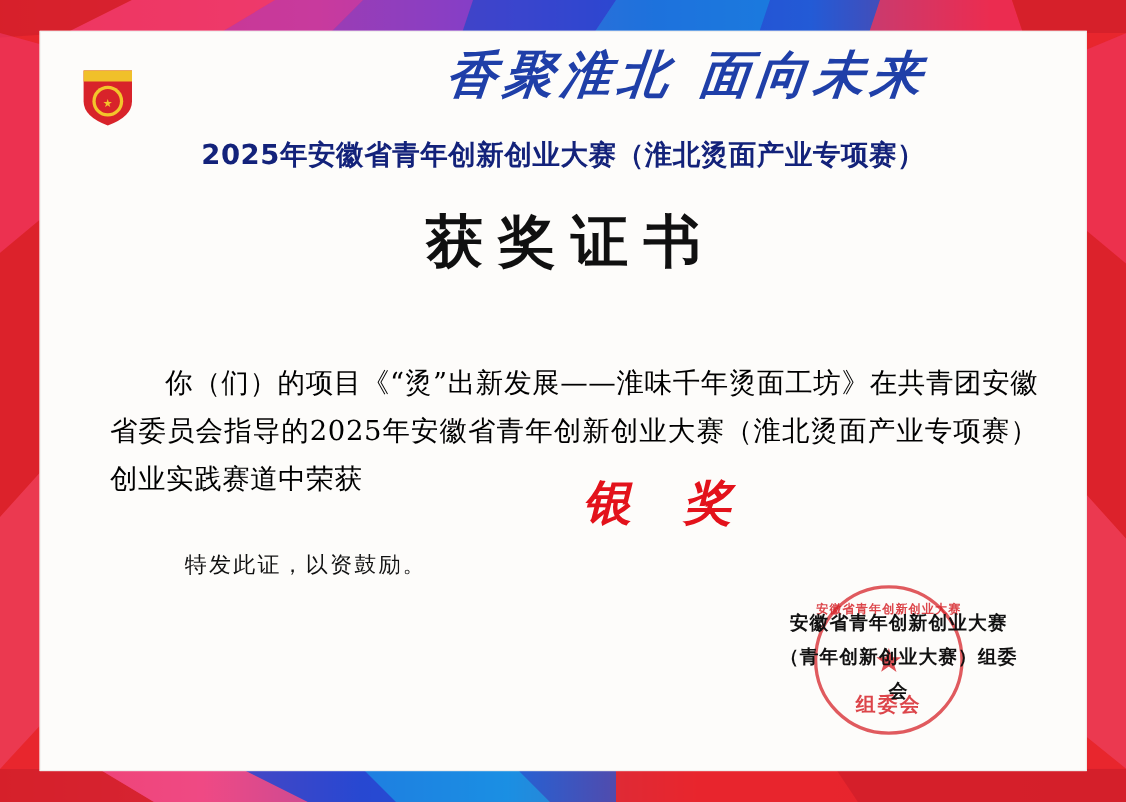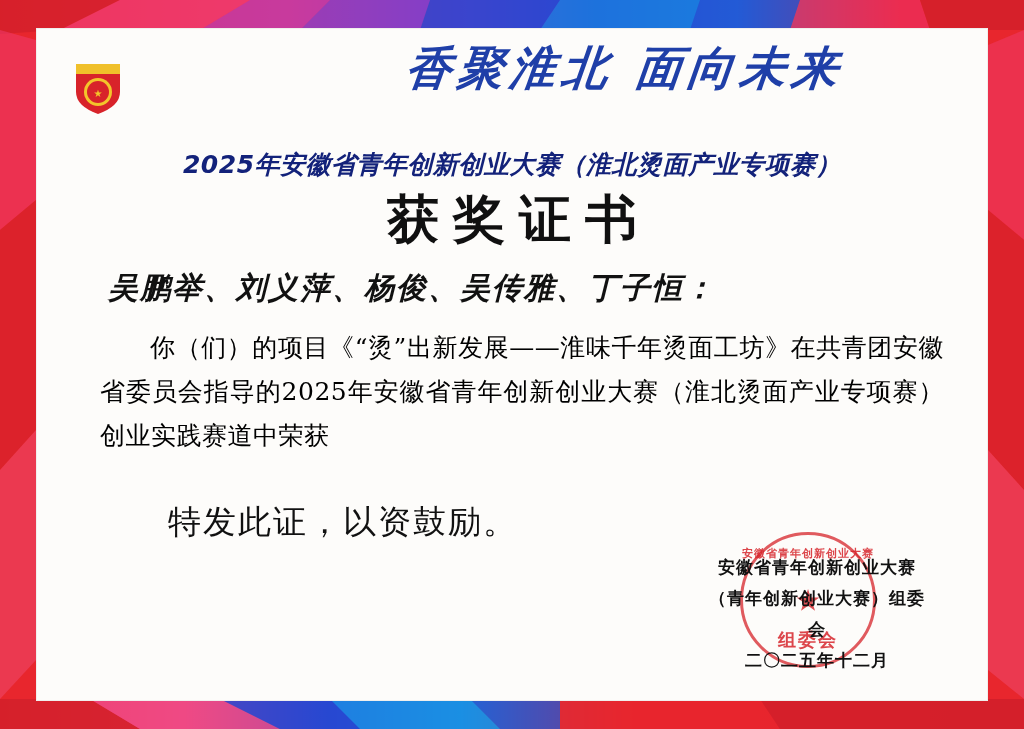--- a/index.html
+++ b/index.html
@@ -93,28 +93,27 @@
     white-space: nowrap;
     text-align: center;
     line-height: 60px;
     transform: skewX(-6deg);
   }
 
   .competition-line {
     position: absolute;
     left: 0;
     right: 0;
-    top: 120px;
+    top: 96px;
     text-align: center;
     font-family: "DejaVu Sans", sans-serif;
     font-size: 25px;
     font-weight: bold;
     color: #13227a;
     letter-spacing: 0.5px;
-    font-style: italic;
   }
 
   
   .cert-title {
     position: absolute;
     left: 0;
     right: 0;
     top: 185px;
     text-align: center;
     font-family: Liberation Mono, monospace;
@@ -177,21 +176,21 @@
     font-style: italic;
     color: #e3121b;
     letter-spacing: 16px;
   }
 
   .closing {
     position: absolute;
     left: 168px;
     top: 500px;
     font-family: "DejaVu Serif", serif;
-    font-size: 33px;
+    font-size: 20px;
     color: #111;
     letter-spacing: 2px;
   }
 
   
   .signature {
     position: absolute;
     right: 92px;
     top: 552px;
     width: 230px;
@@ -334,33 +333,35 @@
 
     <div class="slogan">
       <div class="slogan-text">香聚淮北  面向未来</div>
     </div>
 
     <div class="competition-line">2025年安徽省青年创新创业大赛（淮北烫面产业专项赛）</div>
   </div>
 
   <div class="cert-title">获奖证书</div>
 
-  <div class="recipients">吴鹏举、刘义萍、杨俊、吴传雅、丁子恒：</div>
 
   <div class="body-text">你（们）的项目《“烫”出新发展——淮味千年烫面工坊》在共青团安徽省委员会指导的2025年安徽省青年创新创业大赛（淮北烫面产业专项赛）创业实践赛道中荣获</div>
 
+  <div class="award-row">
+    <span class="award-prefix"></span>
+    <span class="award-name">银 奖</span>
+  </div>
 
   <div class="closing">特发此证，以资鼓励。</div>
 
   <div class="seal">
     <div class="seal-ring"></div>
     <div class="seal-arc">安徽省青年创新创业大赛</div>
     <div class="seal-star">★</div>
     <div class="seal-bottom">组委会</div>
   </div>
 
   <div class="signature">
     <div>安徽省青年创新创业大赛</div>
     <div>（青年创新创业大赛）组委会</div>
-    <div>二〇二五年十二月</div>
   </div>
 
 </div>
 
 </body></html>

